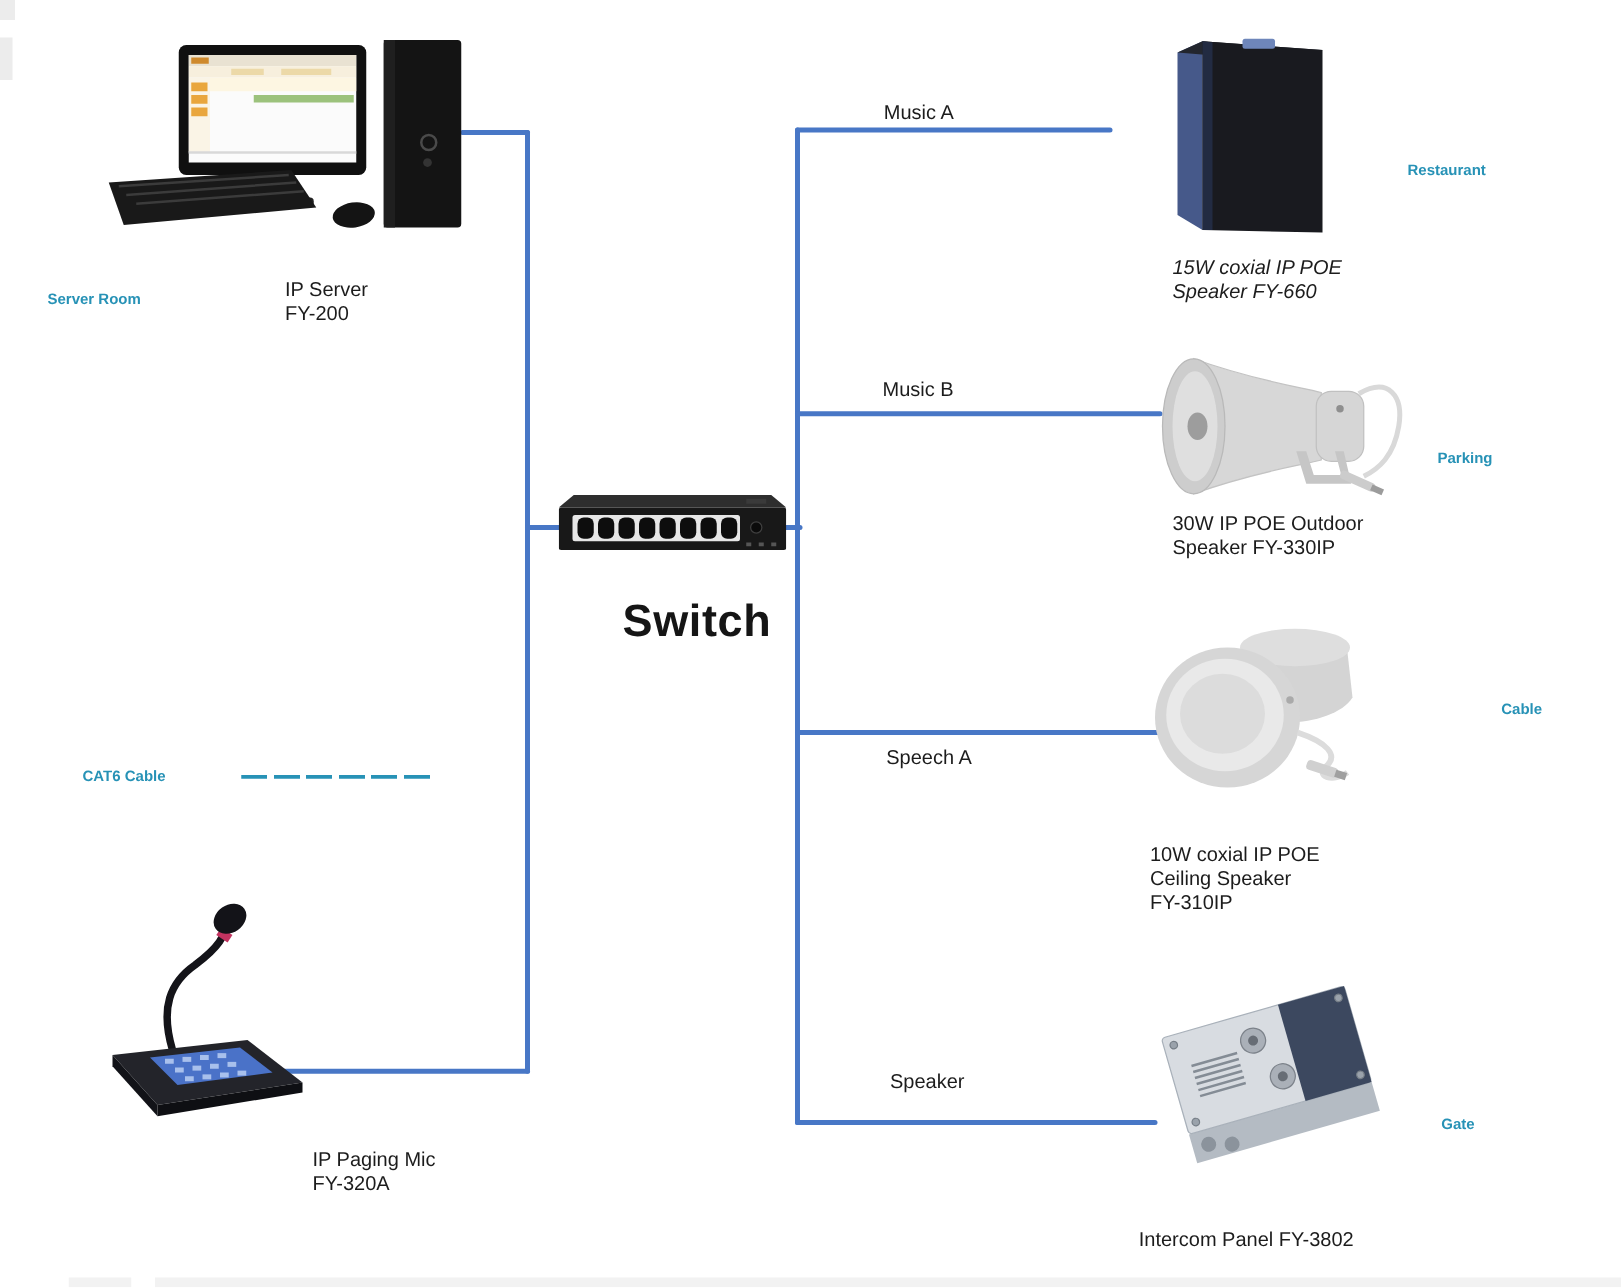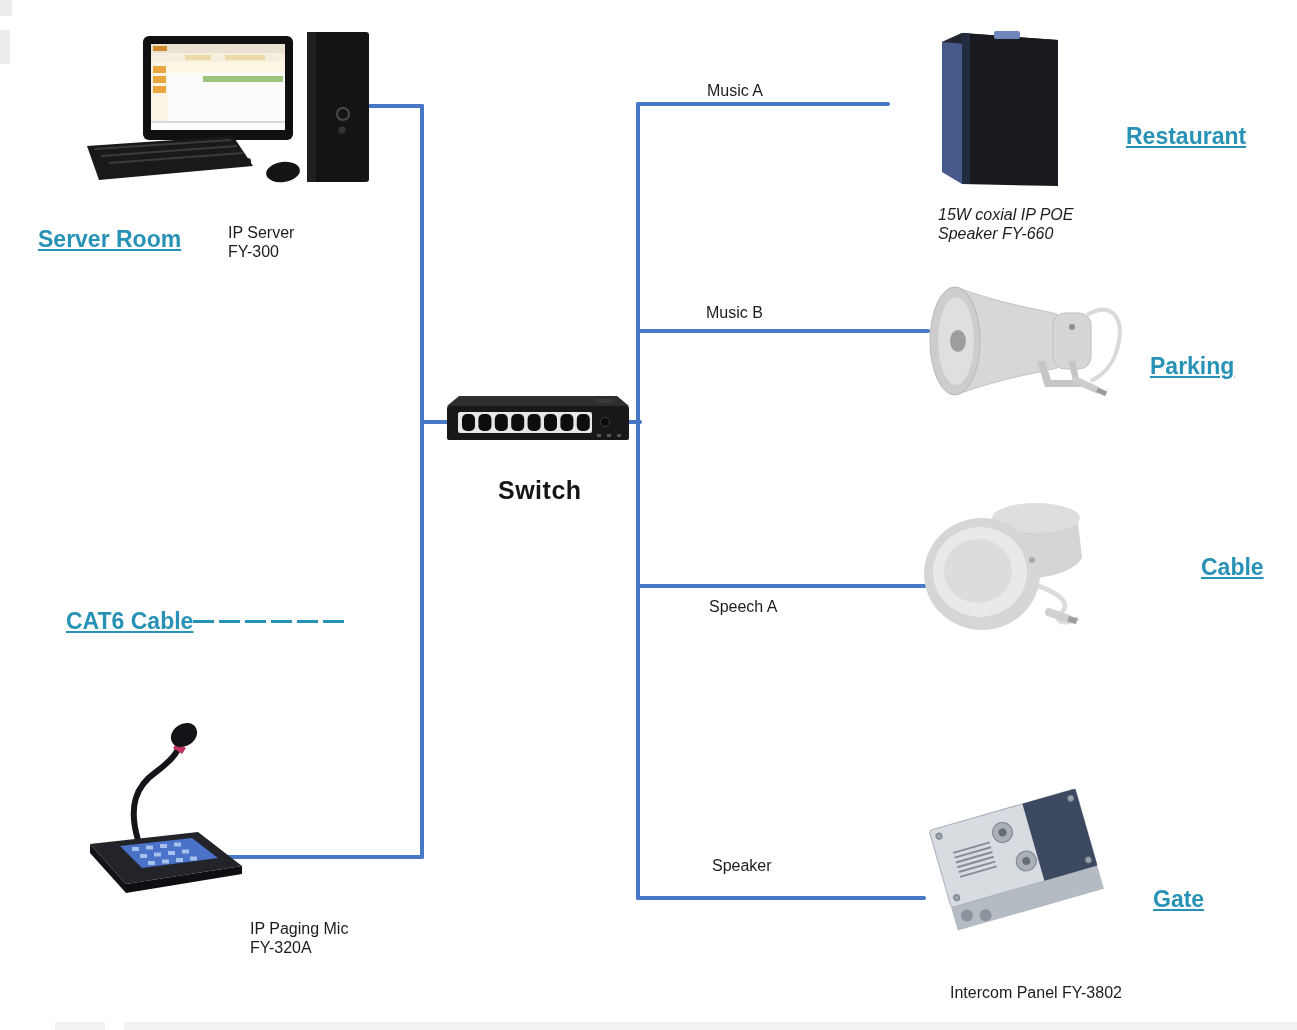--- a/index.html
+++ b/index.html
@@ -8,22 +8,22 @@
     --text:#1c1c1c;
   }
   *{margin:0;padding:0;box-sizing:border-box;}
   html,body{background:#ffffff;}
   body{font-family:"Liberation Sans", sans-serif;}
   .stage{position:relative;width:1297px;height:1030px;background:#ffffff;overflow:hidden;}
   .line{position:absolute;background:var(--connector);border-radius:2px;}
   .line.h{height:4px;}
   .line.v{width:4px;}
   .black-label{position:absolute;font-size:16px;line-height:19px;color:var(--text);white-space:nowrap;}
-  .zone-label{position:absolute;font-size:23px;line-height:19px;font-weight:bold;color:var(--zone);white-space:nowrap;text-decoration:underline;}
-  .switch-title{position:absolute;font-size:25px;font-weight:bold;color:#151515;letter-spacing:.5px;}
+  .zone-label{position:absolute;font-size:12px;line-height:19px;font-weight:bold;color:var(--zone);white-space:nowrap;}
+  .switch-title{position:absolute;font-size:36px;font-weight:bold;color:#151515;letter-spacing:.5px;}
   .device{position:absolute;}
   .device svg{display:block;width:100%;height:100%;}
   .cable-sample{position:absolute;height:3px;
     background:repeating-linear-gradient(90deg,var(--zone) 0 21px,transparent 21px 26px);}
   .page-strip{position:absolute;background:#f2f2f2;}
   .corner-mark{position:absolute;background:#ececec;}
 </style>
 </head>
 <body>
 
@@ -42,44 +42,53 @@
   <div class="line h" style="left:616px;top:420px;width:26px;"></div>
   <div class="line v" style="left:636px;top:102px;height:798px;"></div>
   <div class="line h" style="left:636px;top:102px;width:254px;"></div>
   <div class="line h" style="left:636px;top:329px;width:294px;"></div>
   <div class="line h" style="left:636px;top:584px;width:294px;"></div>
   <div class="line h" style="left:636px;top:896px;width:290px;"></div>
 
   <div class="zone-label" style="left:38px;top:230px;">Server Room</div>
   <div class="black-label" style="left:228px;top:223px;">
     <span style="display:block">IP Server</span>
-    <span style="display:block">FY-300</span>
+    <span style="display:block">FY-200</span>
   </div>
 
   <div class="switch-title" style="left:498px;top:476px;">Switch</div>
 
   <div class="zone-label" style="left:66px;top:612px;">CAT6 Cable</div>
   <div class="cable-sample" style="left:193px;top:620px;width:154px;"></div>
 
   <div class="black-label" style="left:707px;top:81px;text-align:right;">Music A</div>
   <div class="black-label" style="left:706px;top:303px;">Music B</div>
   <div class="black-label" style="left:709px;top:597px;">Speech A</div>
   <div class="black-label" style="left:712px;top:856px;">Speaker</div>
 
   <div class="black-label" style="left:938px;top:205px;font-style:italic;">
     <span style="display:block">15W coxial IP POE</span>
     <span style="display:block">Speaker FY-660</span>
   </div>
   <div class="zone-label" style="left:1126px;top:127px;">Restaurant</div>
 
+  <div class="black-label" style="left:938px;top:410px;">
+    <span style="display:block">30W IP POE Outdoor</span>
+    <span style="display:block">Speaker FY-330IP</span>
+  </div>
   <div class="zone-label" style="left:1150px;top:357px;">Parking</div>
 
+  <div class="black-label" style="left:920px;top:675px;">
+    <span style="display:block">10W coxial IP POE</span>
+    <span style="display:block">Ceiling Speaker</span>
+    <span style="display:block">FY-310IP</span>
+  </div>
   <div class="zone-label" style="left:1201px;top:558px;">Cable</div>
 
-  <div class="black-label" style="left:911px;top:983px;margin-left:39px;">Intercom Panel FY-3802</div>
+  <div class="black-label" style="left:911px;top:983px;">Intercom Panel FY-3802</div>
   <div class="zone-label" style="left:1153px;top:890px;">Gate</div>
 
   <div class="black-label" style="left:210px;top:919px;margin-left:40px;">
     <span style="display:block">IP Paging Mic</span>
     <span style="display:block">FY-320A</span>
   </div>
 
   <div class="device" style="left:85px;top:30px;width:290px;height:160px;">
     <svg viewBox="0 0 290 160">
       <rect x="222" y="2" width="62" height="150" rx="3" fill="#141414"></rect>

